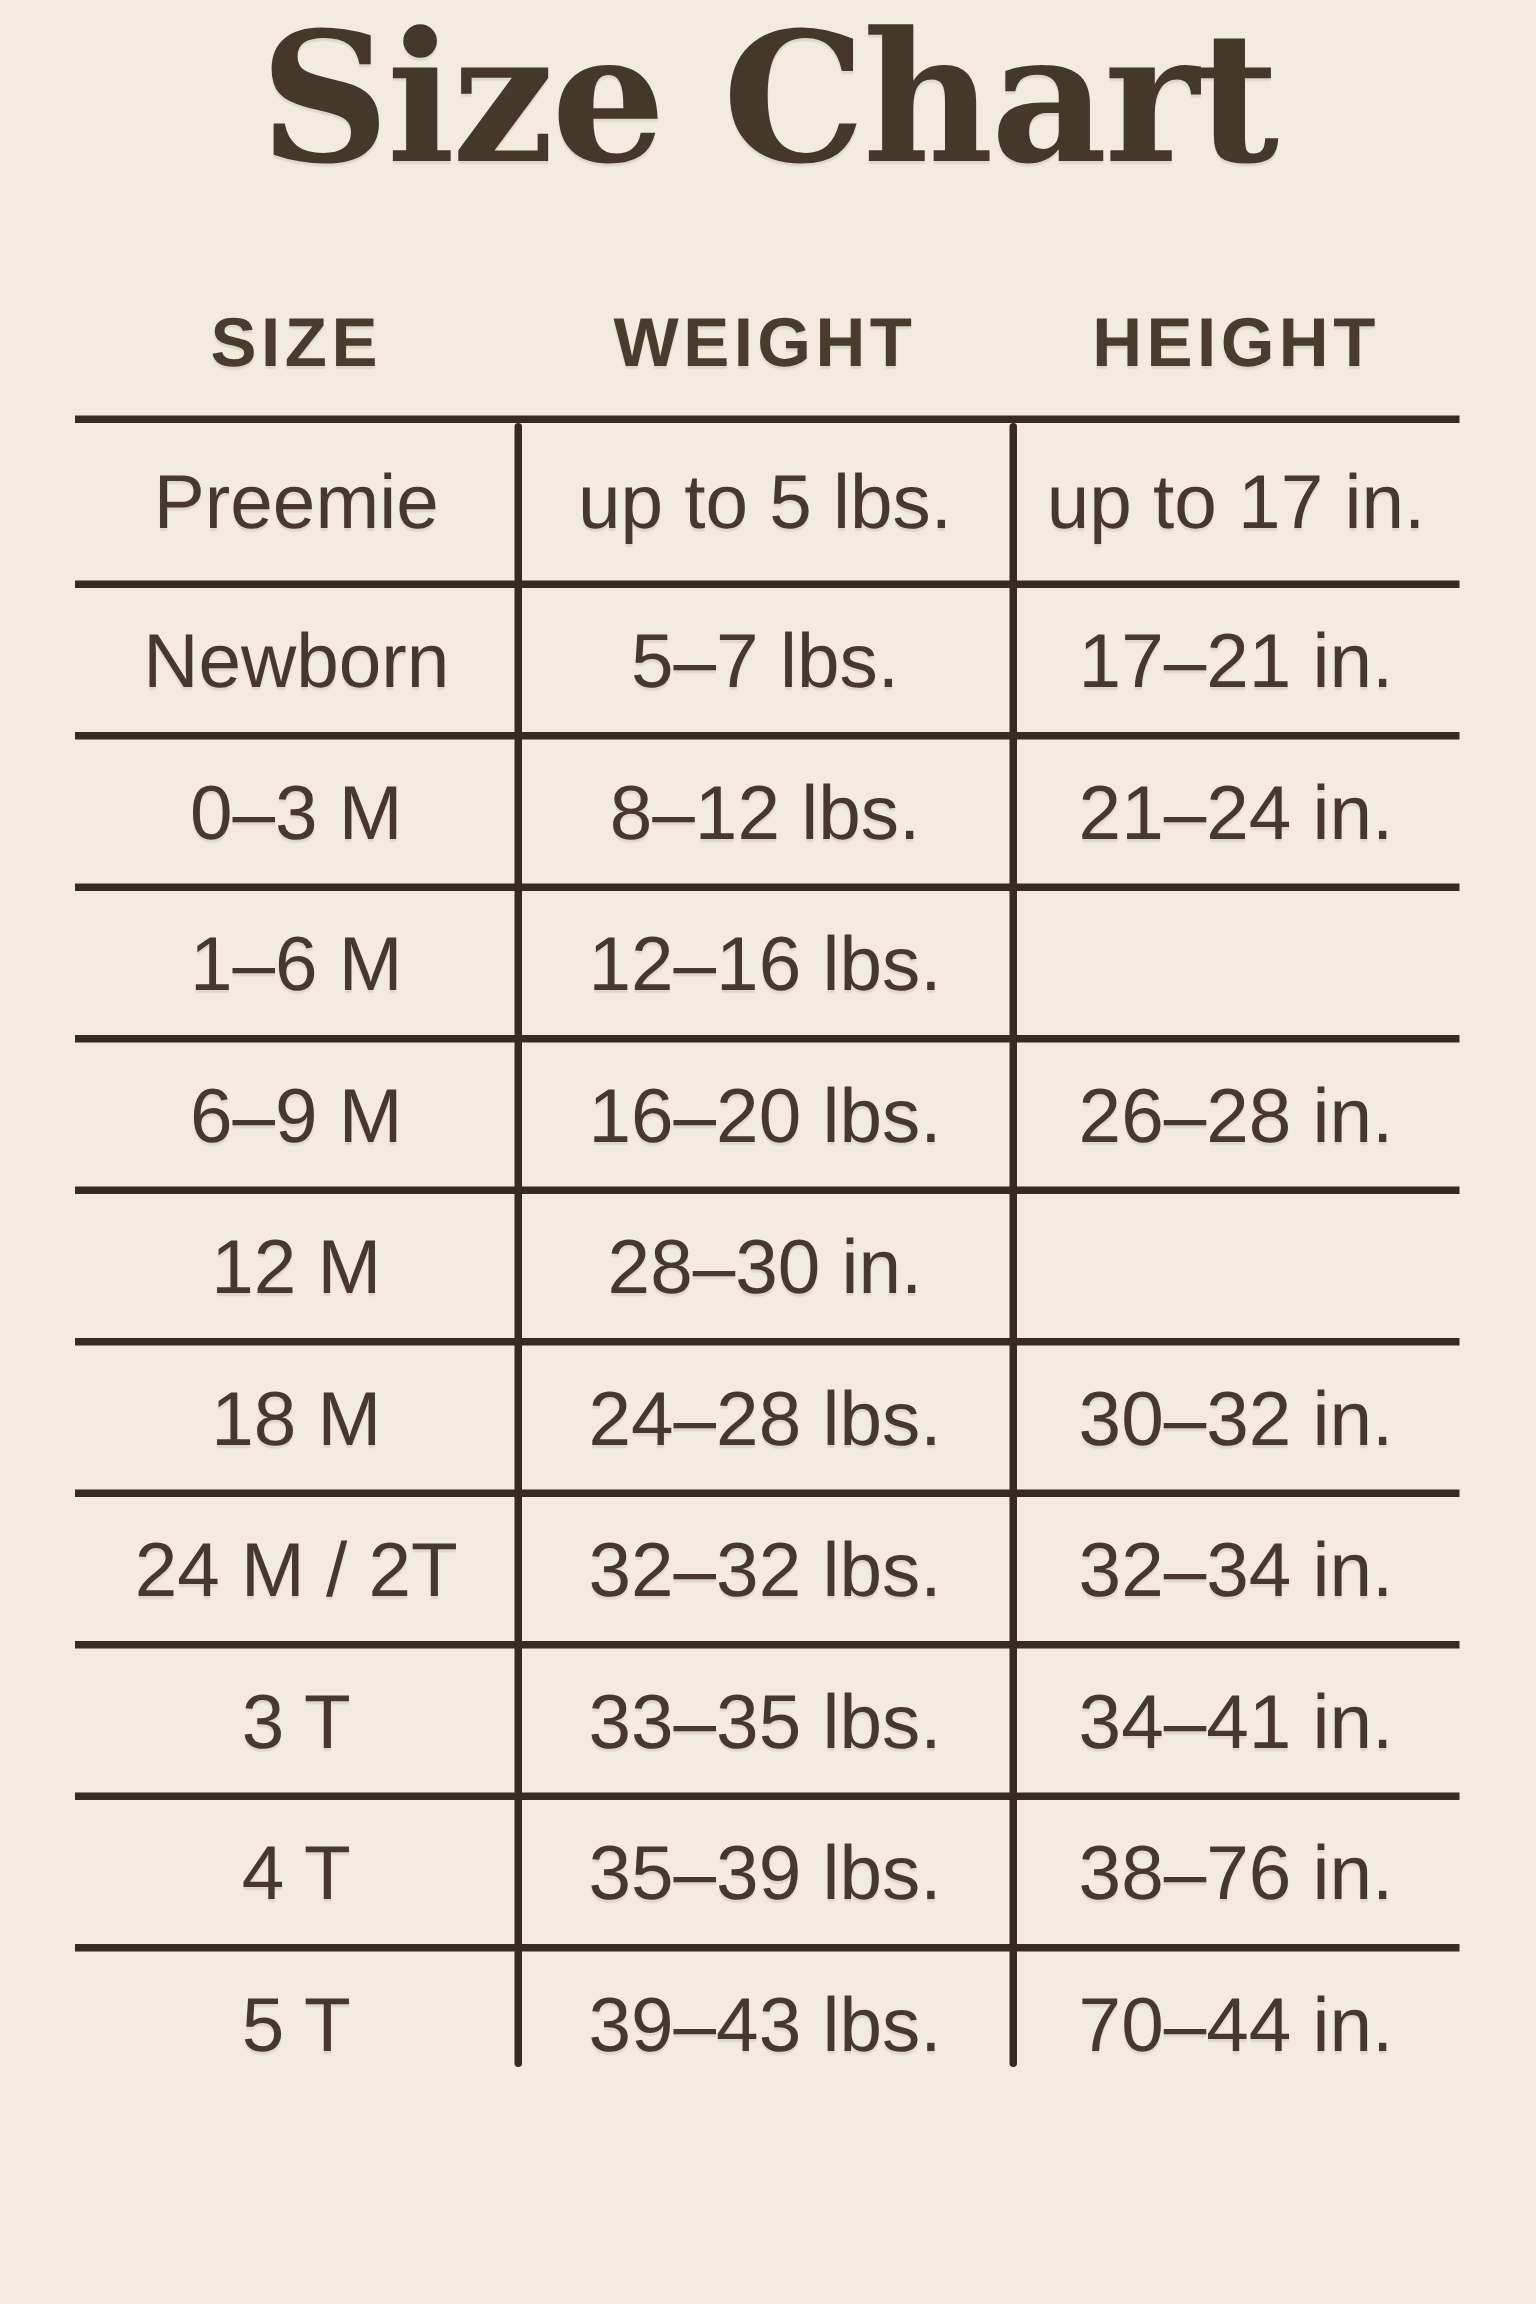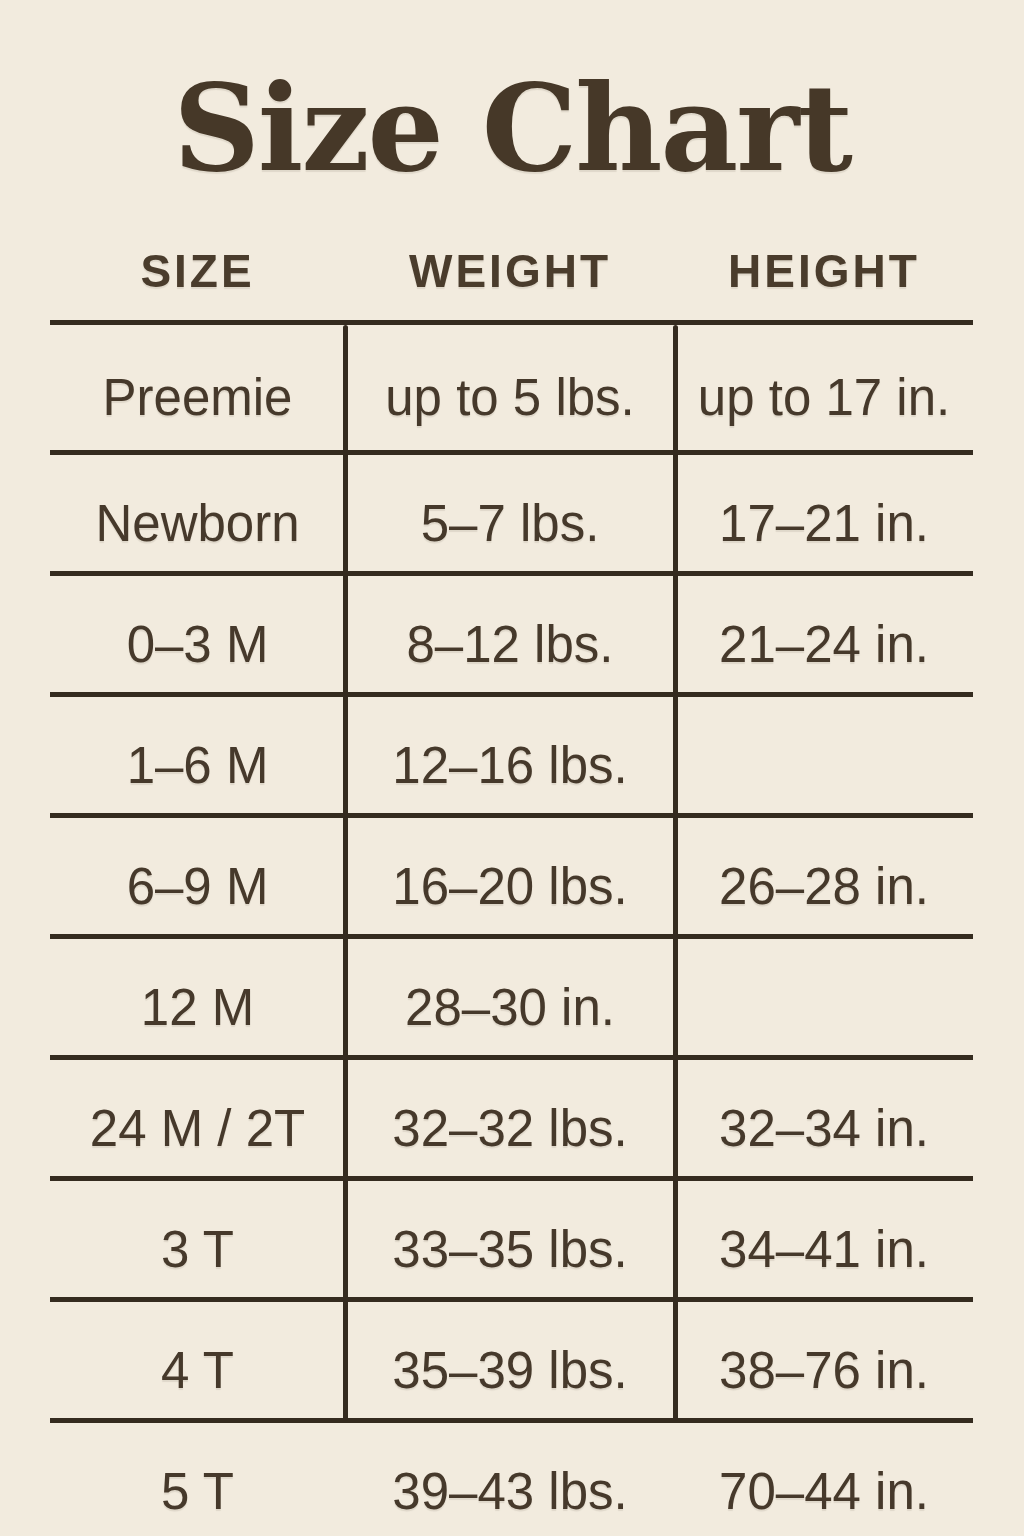--- a/index.html
+++ b/index.html
@@ -9,32 +9,31 @@
   body {
     width: 1024px;
     height: 1536px;
     background: #f2ebde;
     font-family: "Liberation Sans", sans-serif;
     color: #46392b;
     overflow: hidden;
   }
   .page-title {
     margin: 0;
-    padding-top: 62px;
     text-align: center;
     font-family: "DejaVu Serif", "Liberation Serif", serif;
     font-weight: 700;
     font-size: 120px;
     line-height: 1.1;
     color: #463828;
     letter-spacing: -2px;
     text-shadow: 0 2px 1px rgba(60,45,25,0.10);
   }
   .header-row {
-    margin: 50px 50px 0 50px;
+    margin: 69px 50px 0 50px;
     width: 923px;
     display: grid;
     grid-template-columns: 295px 330px 298px;
   }
   .header-cell {
     text-align: center;
     font-weight: 700;
     font-size: 46px;
     letter-spacing: 3px;
     color: #4a3c2c;
@@ -55,21 +54,20 @@
     border-radius: 3px;
   }
   .vline.v1 { left: 293px; }
   .vline.v2 { left: 623px; }
   .t-row {
     display: grid;
     grid-template-columns: 295px 330px 298px;
     height: 96px;
     border-bottom: 5px solid #352b1f;
     box-sizing: content-box;
-    margin-top: 20px;
   }
   .t-row.first { height: 105px; }
   .t-row.last { border-bottom: none; }
   .t-cell {
     display: flex;
     align-items: center;
     justify-content: center;
     font-size: 51px;
     color: #46392b;
     text-shadow: 0 2px 1px rgba(60,45,25,0.10);
@@ -113,20 +111,25 @@
       <div class="t-row">
         <div class="t-cell">6–9 M</div>
         <div class="t-cell">16–20 lbs.</div>
         <div class="t-cell">26–28 in.</div>
       </div>
       <div class="t-row">
         <div class="t-cell">12 M</div>
         <div class="t-cell">28–30 in.</div>
       </div>
       <div class="t-row">
+        <div class="t-cell">18 M</div>
+        <div class="t-cell">24–28 lbs.</div>
+        <div class="t-cell">30–32 in.</div>
+      </div>
+      <div class="t-row">
         <div class="t-cell">24 M / 2T</div>
         <div class="t-cell">32–32 lbs.</div>
         <div class="t-cell">32–34 in.</div>
       </div>
       <div class="t-row">
         <div class="t-cell">3 T</div>
         <div class="t-cell">33–35 lbs.</div>
         <div class="t-cell">34–41 in.</div>
       </div>
       <div class="t-row">

